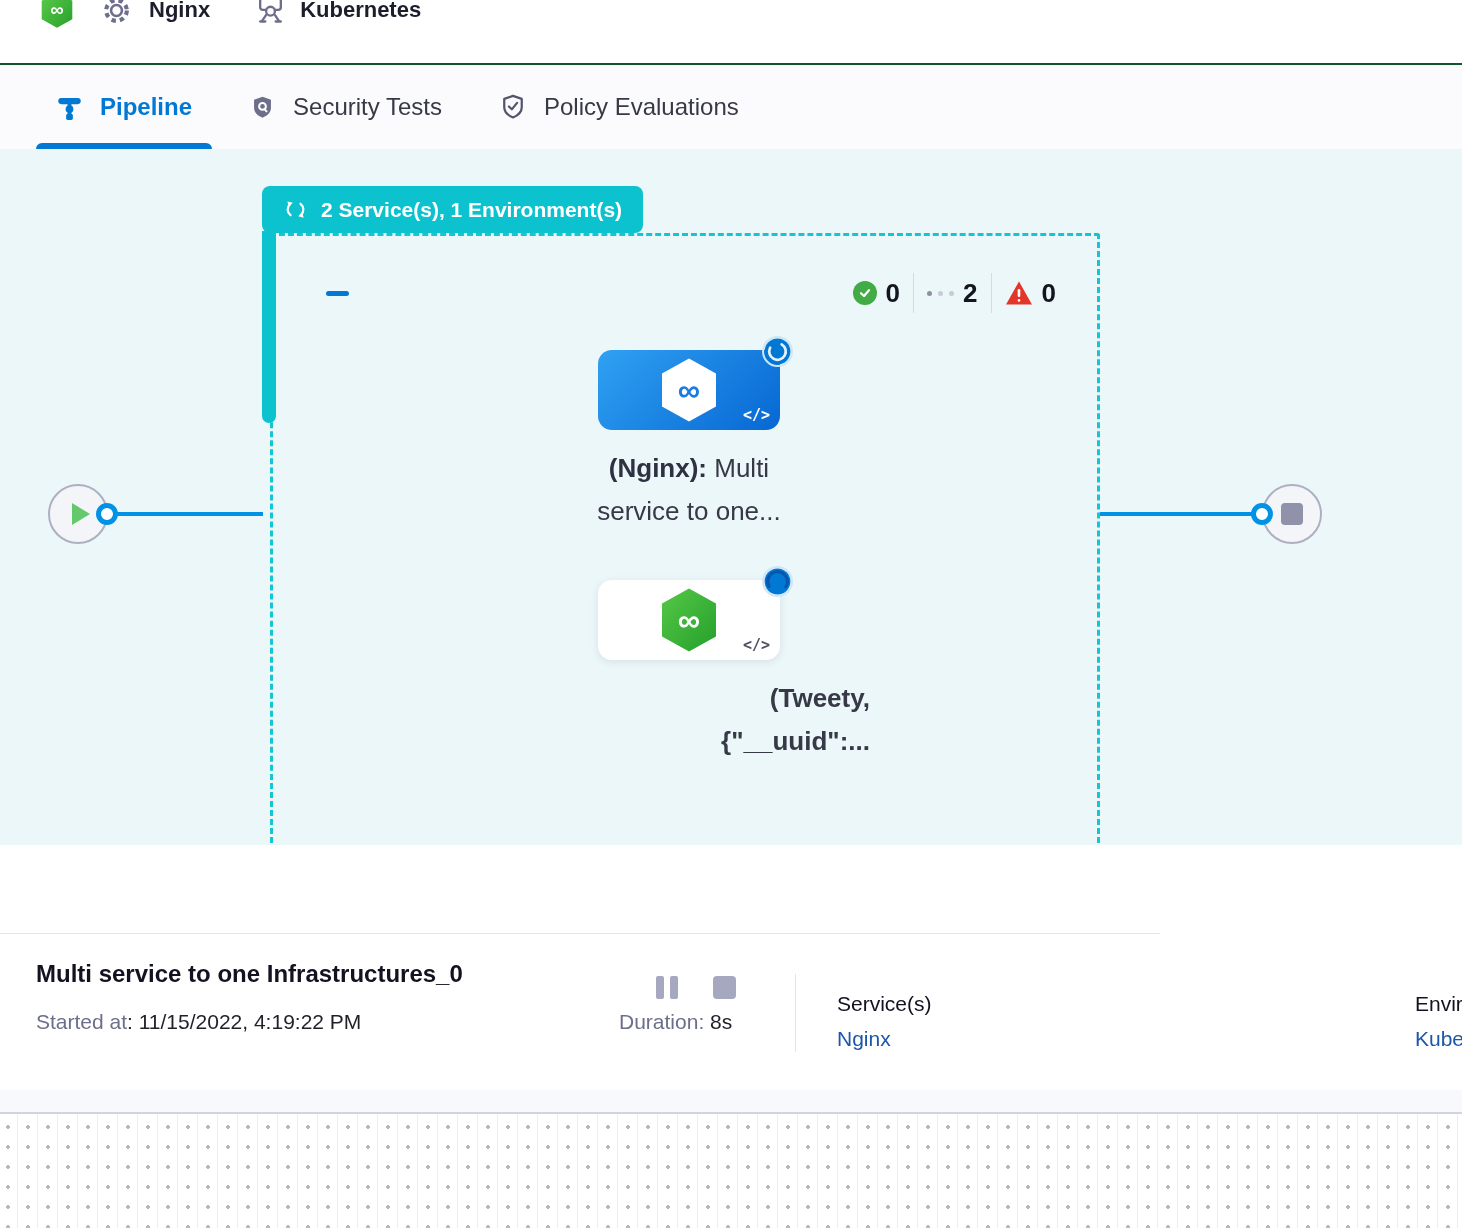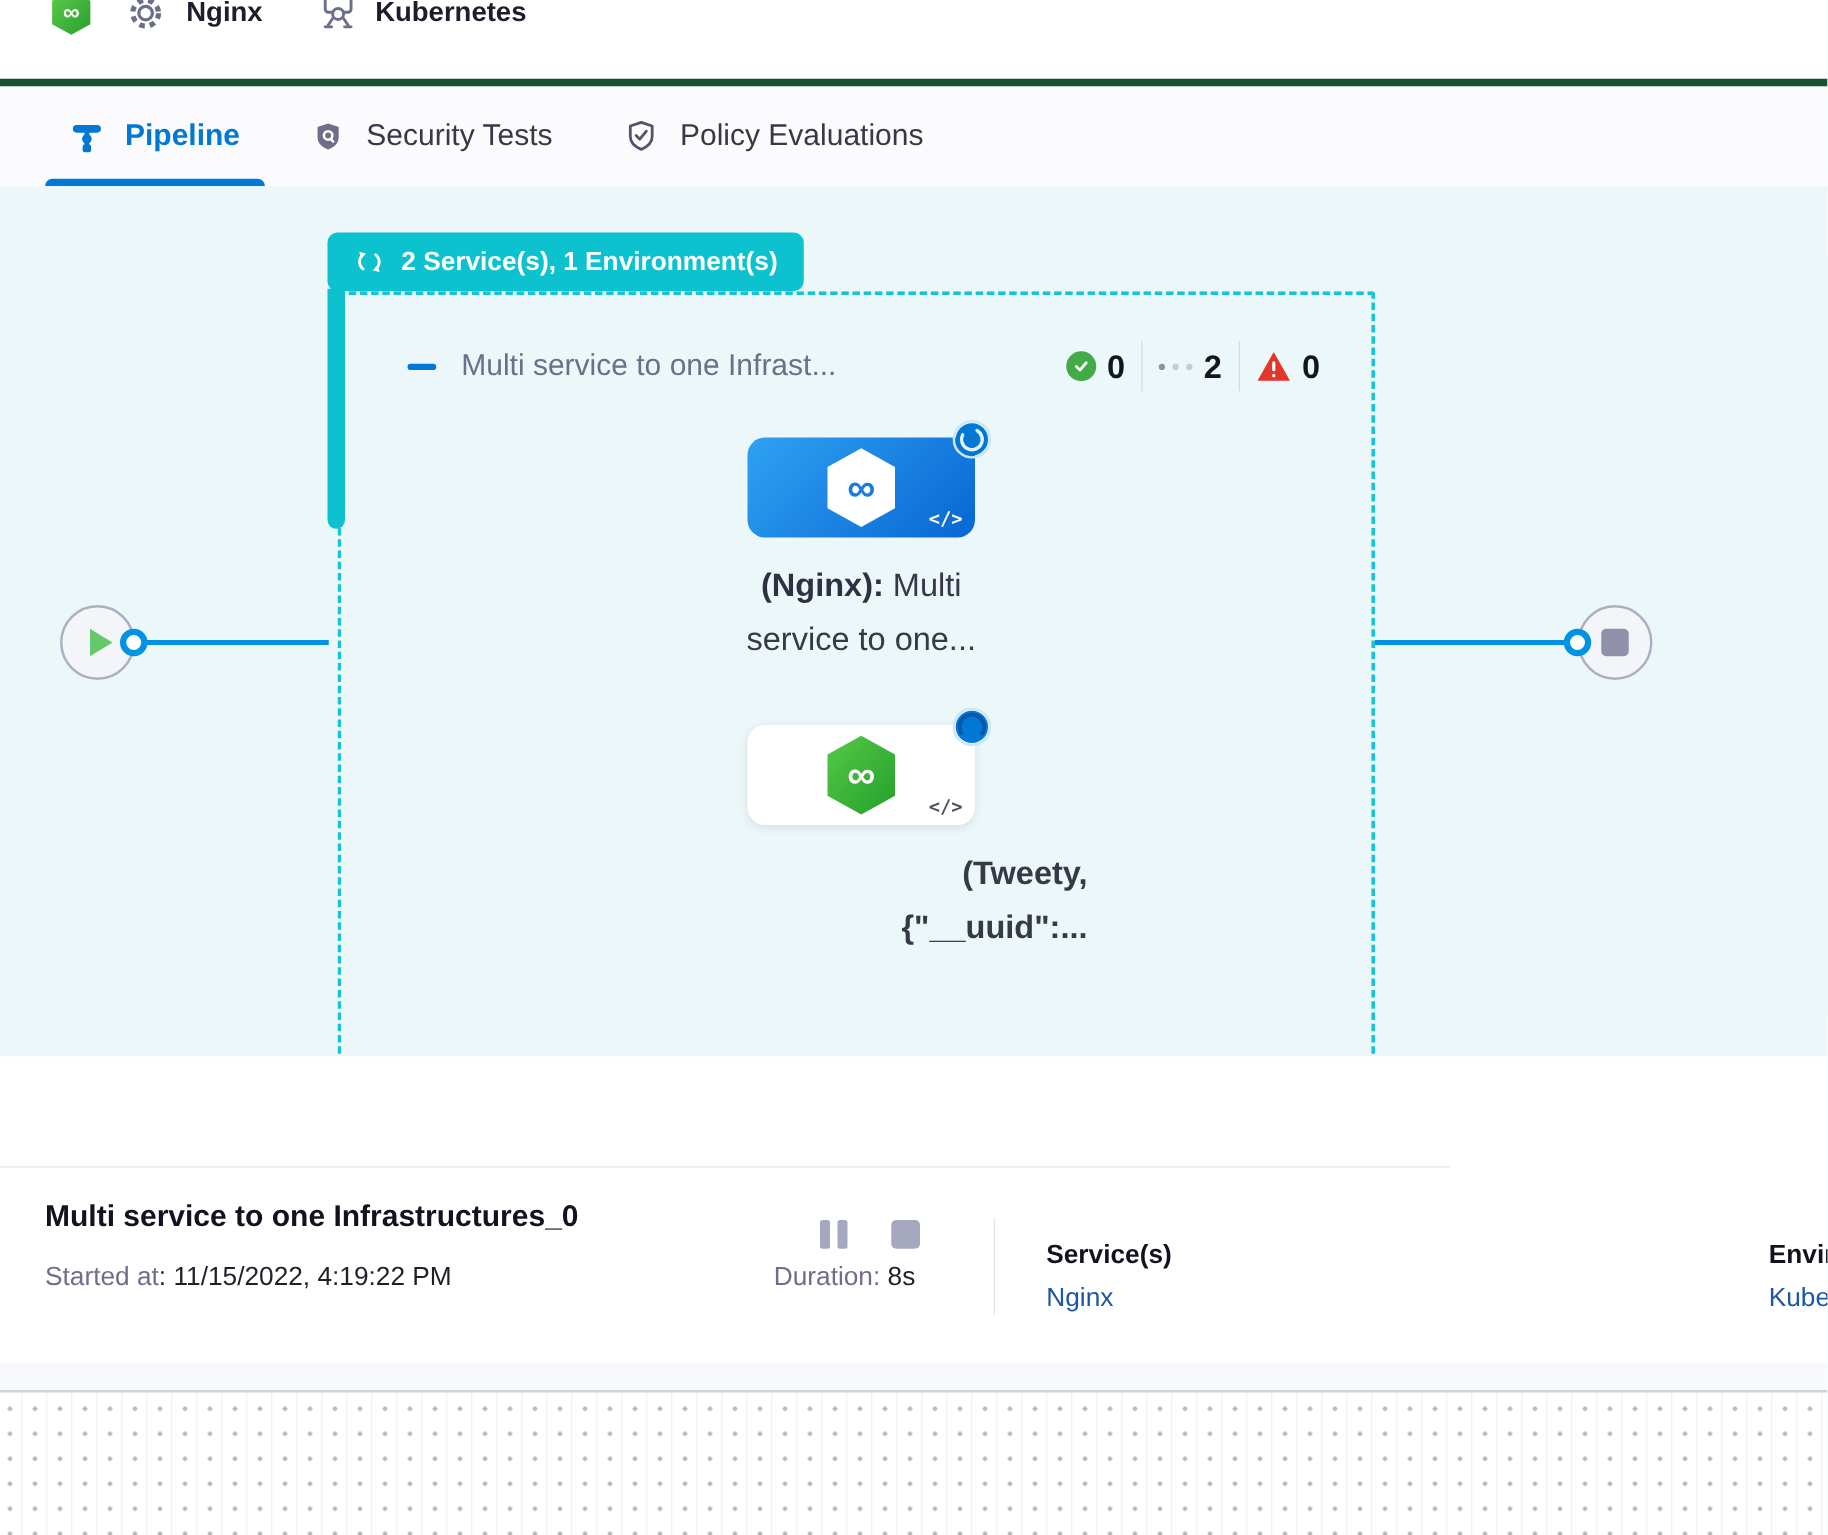--- a/index.html
+++ b/index.html
@@ -14,21 +14,21 @@
   .crumb-logo{width:34px;height:38px;}
   .crumb-icon{color:#6c6e8a;}
   .crumb-label{font-size:22px;font-weight:600;color:#1d1e2c;}
   .gear{margin-left:27px;}
   .lbl-nginx{margin-left:17px;}
   .kube-ic{margin-left:45px;}
   .lbl-kube{margin-left:14px;}
   
   .tabbar{
     position:absolute;top:63px;left:0;width:1462px;height:86px;
-    background:#fbfbfd;border-top:6px solid #14532d;box-sizing:border-box;
+    background:#fbfbfd;border-top:2px solid #14532d;box-sizing:border-box;
     display:flex;align-items:center;padding-left:36px;
   }
   .tab{
     position:relative;height:100%;display:flex;align-items:center;gap:17px;
     padding:0 20px;margin-right:17px;font-size:24px;font-weight:500;color:#383946;cursor:pointer;
   }
   .tab .t-ic{display:flex;color:#6c6e8a;}
   .tab.active{color:#0278d5;font-weight:700;}
   .tab.active .t-ic{color:#0278d5;}
   .tab.active::after{
@@ -99,21 +99,21 @@
   .footer{position:absolute;top:933px;left:0;width:1160px;height:157px;background:#fff;border-top:1px solid #e4e5ee;box-sizing:border-box;}
   .f-title{position:absolute;left:36px;top:26px;font-size:24px;font-weight:700;color:#121220;white-space:nowrap;}
   .f-row{position:absolute;left:36px;top:76px;font-size:21px;white-space:nowrap;}
   .f-grey{color:#6d6f8a;}
   .f-dark{color:#1f2028;}
   .pause-btn{position:absolute;left:656px;top:42px;display:flex;gap:6px;cursor:pointer;}
   .pause-btn i{display:block;width:8px;height:23px;background:#a6a8bf;border-radius:2px;}
   .stop-btn{position:absolute;left:713px;top:42px;width:23px;height:23px;background:#a6a8bf;border-radius:4px;cursor:pointer;}
   .duration{position:absolute;left:619px;top:76px;font-size:21px;white-space:nowrap;}
   .f-div{position:absolute;left:795px;top:40px;width:1px;height:78px;background:#e3e4ed;}
-  .col-label{position:absolute;font-size:21px;font-weight:700;color:#121220;top:58px;white-space:nowrap;text-align:center;}
+  .col-label{position:absolute;font-size:21px;font-weight:400;color:#121220;top:58px;white-space:nowrap;text-align:center;}
   .col-value{position:absolute;font-size:21px;color:#1c56a8;top:93px;white-space:nowrap;cursor:pointer;}
   .svc-label{left:837px;}
   .svc-value{left:837px;}
   .env-label{left:1415px;}
   .env-value{left:1415px;}
   
   .pre-grid{position:absolute;top:1090px;left:0;width:1462px;height:22px;background:#f8f9fd;}
   .grid{
     position:absolute;top:1112px;left:0;width:1462px;height:116px;box-sizing:border-box;
     border-top:2px solid #d2d3de;background-color:#ffffff;
@@ -218,21 +218,20 @@
       <path d="M19.8 19.8 L14.6 18.4 18.4 14.6 Z" fill="#ffffff"></path>
     </svg>
     <span>2 Service(s), 1 Environment(s)</span>
   </div>
 
   <div class="stage-tail"></div>
   <div class="stage-box"></div>
 
   <div class="stage-head">
     <div class="collapse-minus"></div>
-    <div class="stage-title">Multi service to one Infrast...</div>
     <div class="stage-status">
       <span class="ok-badge">
         <svg width="14" height="14" viewBox="0 0 14 14">
             <path d="M3 7.2 L6 10 L11 4.2" fill="none" stroke="#fff" stroke-width="2.2" stroke-linecap="round" stroke-linejoin="round"></path>
           </svg>
       </span>
       <span class="st-num">0</span>
       <span class="st-div"></span>
       <span class="dots">
         <span class="dot d1"></span>

